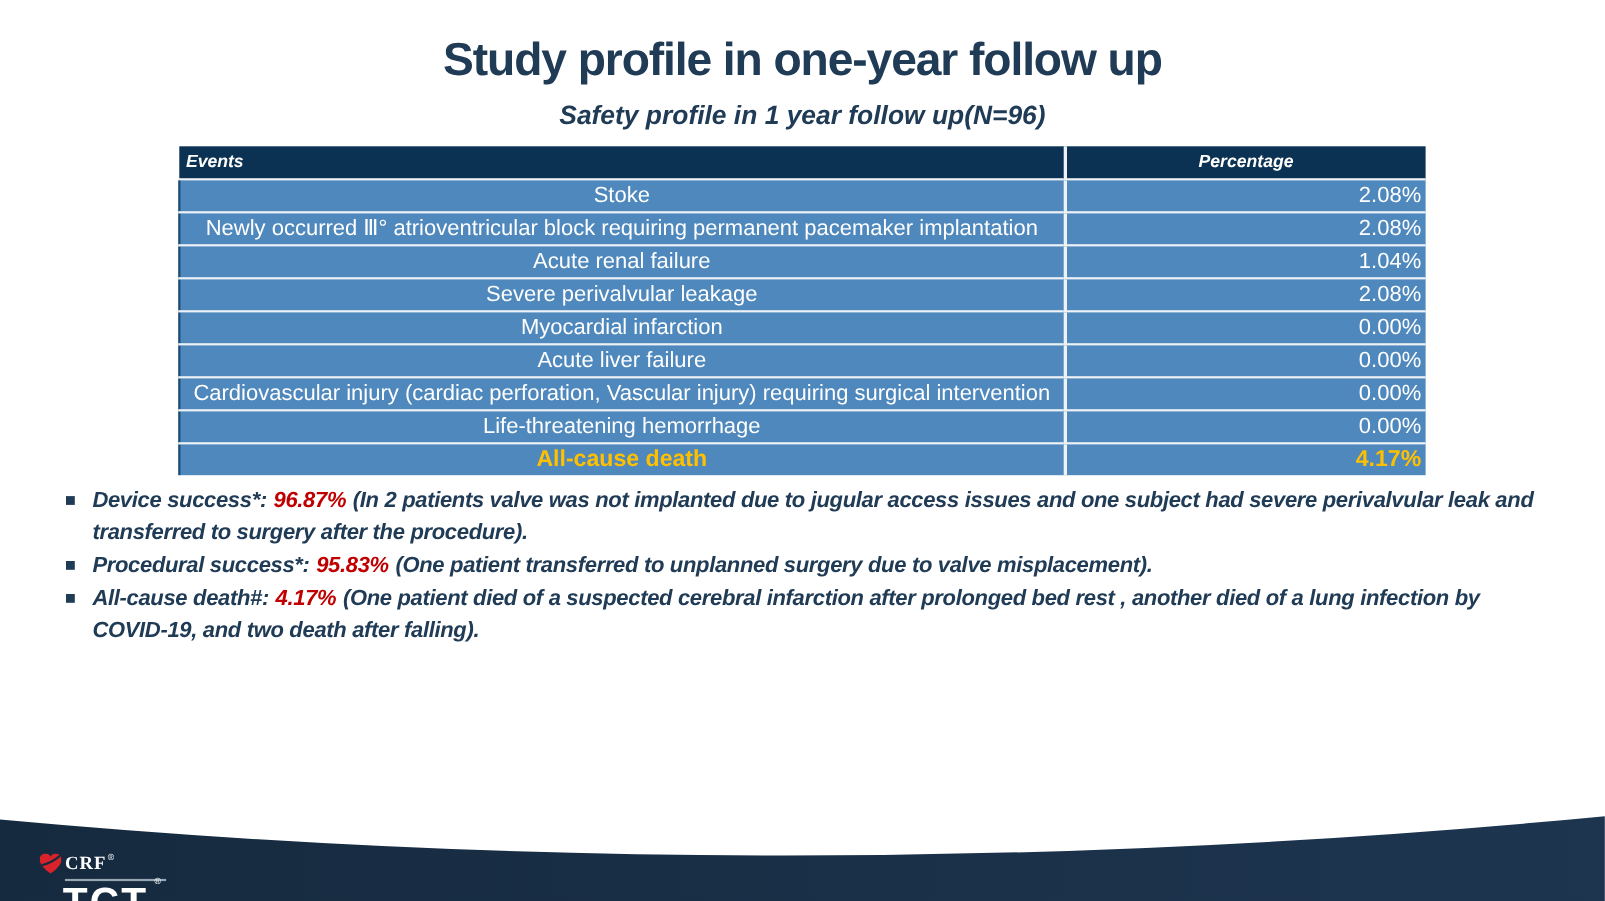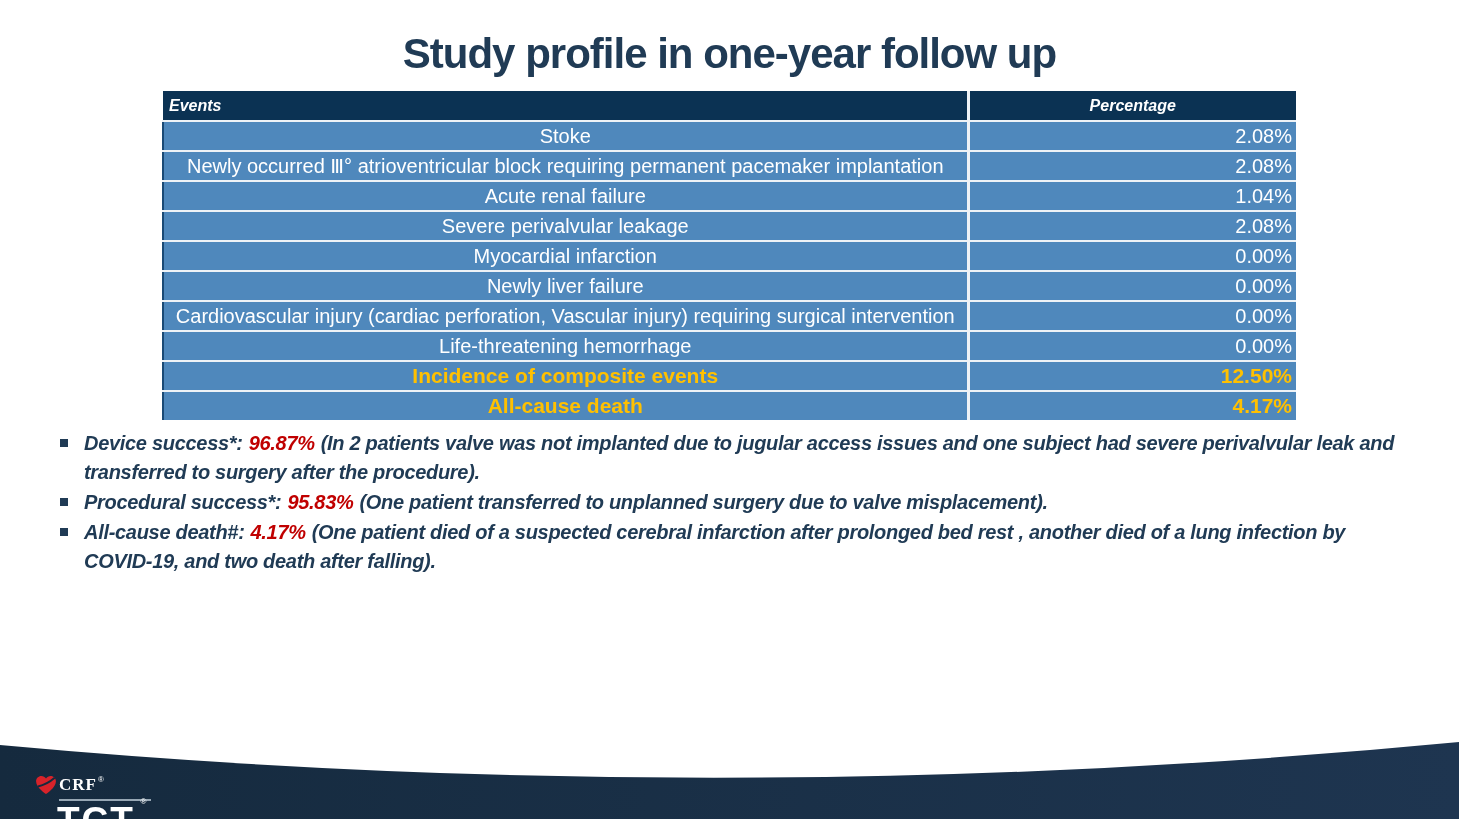--- a/index.html
+++ b/index.html
@@ -52,20 +52,21 @@
   .logo-line{margin:4px 0 2px 23px;width:92px;height:2px;background:var(--line-gray);}
   .tct-row{margin-left:21px;}
   .tct-text{font-size:37px;font-weight:bold;letter-spacing:2px;line-height:36px;}
 </style>
 </head>
 <body>
 
 <div class="slide">
 
   <h1 class="page-title">Study profile in one-year follow up</h1>
+  <h2 class="subtitle">Safety profile in 1 year follow up(N=96)</h2>
 
   <table class="safety">
     <colgroup>
         <col class="c-event">
         <col class="c-pct">
       </colgroup>
     <thead>
       <tr>
         <th>Events</th>
         <th>Percentage</th>
@@ -92,38 +93,34 @@
       <td>Severe perivalvular leakage</td>
       <td>2.08%</td>
     </tr>
 
     <tr>
       <td>Myocardial infarction</td>
       <td>0.00%</td>
     </tr>
 
     <tr>
-      <td>Newly liver failure</td>
+      <td>Acute liver failure</td>
       <td>0.00%</td>
     </tr>
 
     <tr>
       <td>Cardiovascular injury (cardiac perforation, Vascular injury) requiring surgical intervention</td>
       <td>0.00%</td>
     </tr>
 
     <tr>
       <td>Life-threatening hemorrhage</td>
       <td>0.00%</td>
     </tr>
 
-    <tr class="hl">
-      <td>Incidence of composite events</td>
-      <td>12.50%</td>
-    </tr>
 
     <tr class="hl">
       <td>All-cause death</td>
       <td>4.17%</td>
     </tr>
   </tbody>
   </table>
 
   <ul class="notes">
     <li><span class="bullet-sq"></span><span class="note-label">Device success*:</span><span class="note-value">96.87%</span><span class="note-text">(In 2 patients valve was not implanted due to jugular access issues and one subject had severe perivalvular leak and transferred to surgery after the procedure).</span></li>

